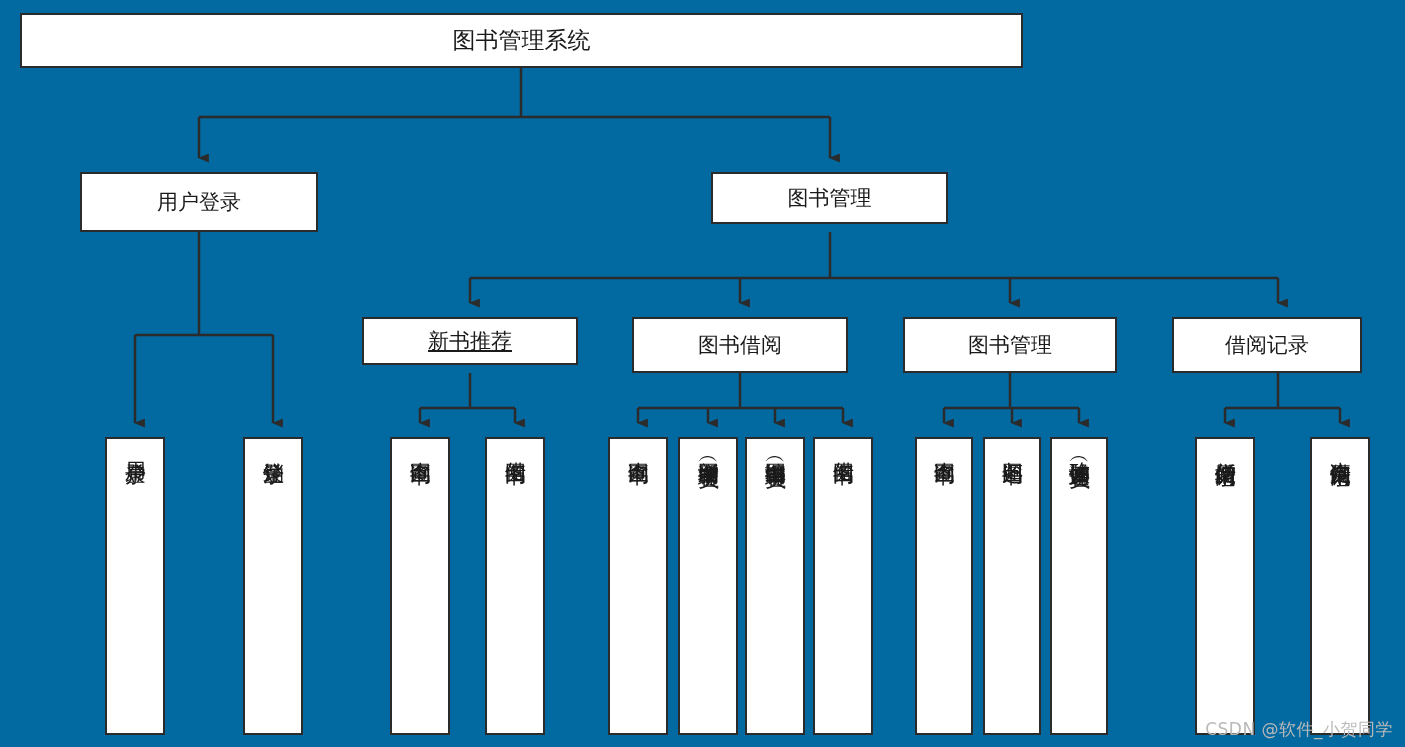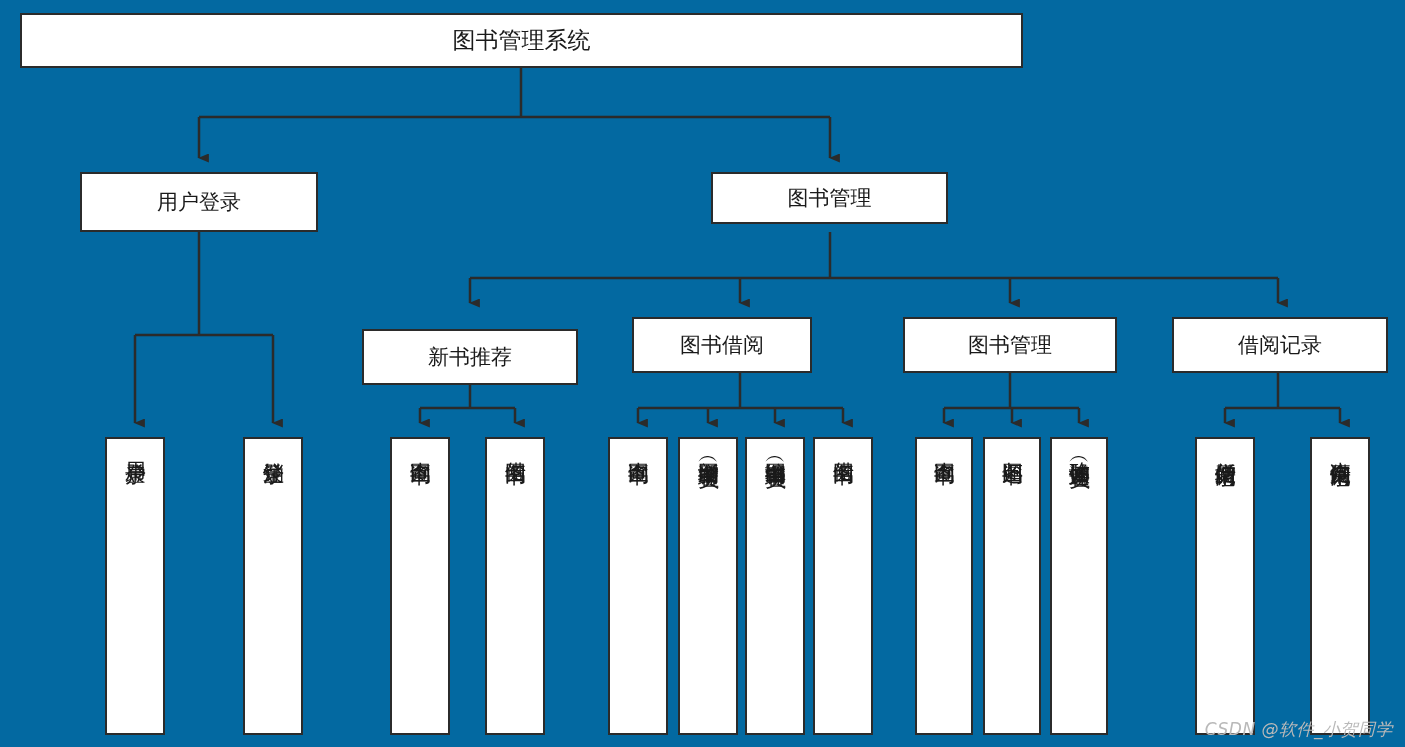--- a/index.html
+++ b/index.html
@@ -128,30 +128,30 @@
     <span>图书管理系统</span>
   </div>
 
   <div class="node lvl2" style="left: 80px; top: 172px; width: 238px; height: 60px; border-color: rgb(43, 43, 43); background: rgb(255, 255, 255); color: rgb(26, 26, 26);">
     <span>用户登录</span>
   </div>
   <div class="node lvl2" style="left: 711px; top: 172px; width: 237px; height: 52px; border-color: rgb(43, 43, 43); background: rgb(255, 255, 255); color: rgb(26, 26, 26);">
     <span>图书管理</span>
   </div>
 
-  <div class="node lvl3" style="left: 362px; top: 329px; width: 216px; height: 56px; border-color: rgb(43, 43, 43); background: rgb(255, 255, 255); color: rgb(26, 26, 26);">
+  <div class="node lvl3" style="left: 362px; top: 317px; width: 216px; height: 48px; border-color: rgb(43, 43, 43); background: rgb(255, 255, 255); color: rgb(26, 26, 26); text-decoration: underline;">
     <span>新书推荐</span>
   </div>
-  <div class="node lvl3" style="left: 632px; top: 317px; width: 180px; height: 56px; border-color: rgb(43, 43, 43); background: rgb(255, 255, 255); color: rgb(26, 26, 26);">
+  <div class="node lvl3" style="left: 632px; top: 317px; width: 216px; height: 56px; border-color: rgb(43, 43, 43); background: rgb(255, 255, 255); color: rgb(26, 26, 26);">
     <span>图书借阅</span>
   </div>
   <div class="node lvl3" style="left: 903px; top: 317px; width: 214px; height: 56px; border-color: rgb(43, 43, 43); background: rgb(255, 255, 255); color: rgb(26, 26, 26);">
     <span>图书管理</span>
   </div>
-  <div class="node lvl3" style="left: 1172px; top: 317px; width: 216px; height: 56px; border-color: rgb(43, 43, 43); background: rgb(255, 255, 255); color: rgb(26, 26, 26);">
+  <div class="node lvl3" style="left: 1172px; top: 317px; width: 190px; height: 56px; border-color: rgb(43, 43, 43); background: rgb(255, 255, 255); color: rgb(26, 26, 26);">
     <span>借阅记录</span>
   </div>
 
   <div class="node leaf" style="left: 105px; top: 437px; width: 60px; height: 298px; border-color: rgb(43, 43, 43); background: rgb(255, 255, 255); color: rgb(26, 26, 26);">
     <span class="vtext">用户登录</span>
   </div>
   <div class="node leaf" style="left: 243px; top: 437px; width: 60px; height: 298px; border-color: rgb(43, 43, 43); background: rgb(255, 255, 255); color: rgb(26, 26, 26);">
     <span class="vtext">注销登录</span>
   </div>
   <div class="node leaf" style="left: 390px; top: 437px; width: 60px; height: 298px; border-color: rgb(43, 43, 43); background: rgb(255, 255, 255); color: rgb(26, 26, 26);">
@@ -181,15 +181,15 @@
   <div class="node leaf" style="left: 1050px; top: 437px; width: 58px; height: 298px; border-color: rgb(43, 43, 43); background: rgb(255, 255, 255); color: rgb(26, 26, 26);">
     <span class="vtext">确认归还（管理员）</span>
   </div>
   <div class="node leaf" style="left: 1195px; top: 437px; width: 60px; height: 298px; border-color: rgb(43, 43, 43); background: rgb(255, 255, 255); color: rgb(26, 26, 26);">
     <span class="vtext">新增借阅记录</span>
   </div>
   <div class="node leaf" style="left: 1310px; top: 437px; width: 60px; height: 298px; border-color: rgb(43, 43, 43); background: rgb(255, 255, 255); color: rgb(26, 26, 26);">
     <span class="vtext">查询借阅记录</span>
   </div>
 
-  <div class="watermark" style="color: rgb(185, 185, 185); font-style: italic;">CSDN @软件_小贺同学</div>
+  <div class="watermark" style="color: rgb(185, 185, 185);">CSDN @软件_小贺同学</div>
 
 </div>
 
 </body></html>

